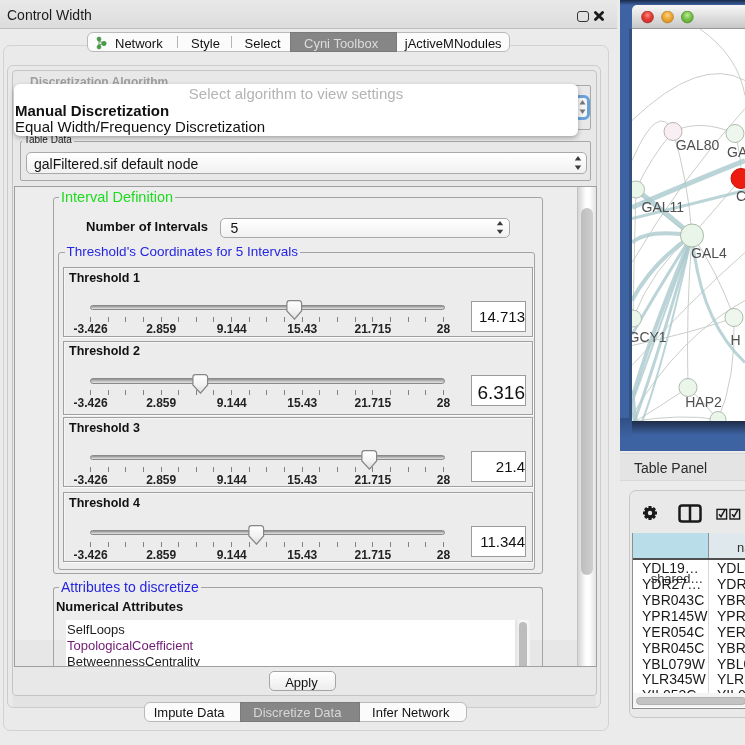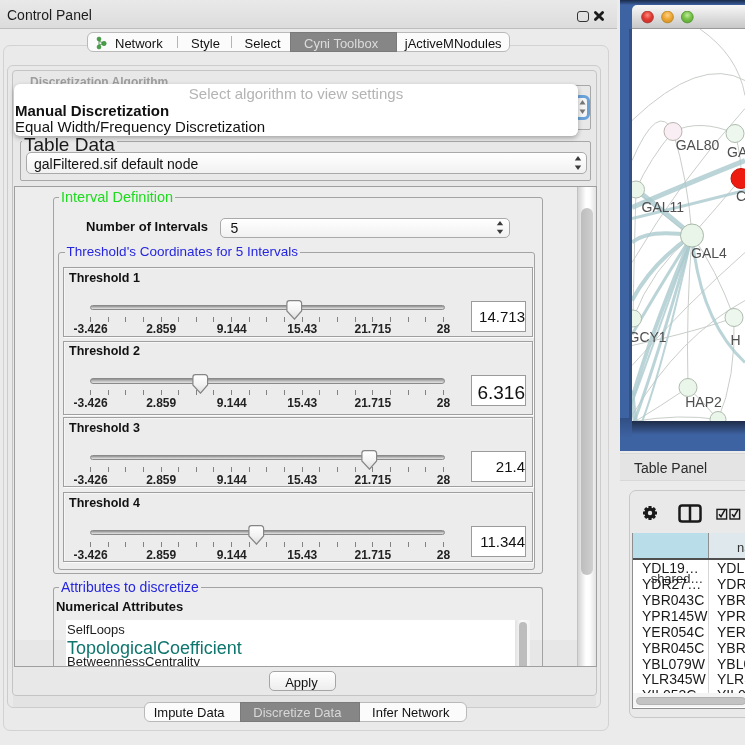--- a/index.html
+++ b/index.html
@@ -7,21 +7,21 @@
         font-family:"Liberation Sans",sans-serif;overflow:hidden;}
   .a{position:absolute;}
   .lbl{position:absolute;white-space:nowrap;}
 </style>
 </head>
 <body>
 <div id="root">
 
 <div class="a" style="left:0;top:0;width:617px;height:745px;background:#ebebeb;"></div>
 <div class="a" style="left:0;top:0;width:617px;height:29px;background:linear-gradient(#e9e9e9,#dcdcdc);border-bottom:1px solid #bdbdbd;box-sizing:border-box;"></div>
-<div class="lbl" style="left:7px;top:6.7px;font-size:14px;color:#1c1c1c;">Control Panel</div>
+<div class="lbl" style="left:7px;top:6.7px;font-size:14px;color:#1c1c1c;">Control Width</div>
 <div class="a" style="left:577px;top:11px;width:10px;height:9px;border:1.5px solid #333;border-radius:3px;"></div>
 <svg class="a" style="left:593px;top:10px;" width="12" height="12" viewBox="0 0 12 12">
   <path d="M2.4 2.4 L9.6 9.6 M9.6 2.4 L2.4 9.6" stroke="#1a1a1a" stroke-width="2.8" stroke-linecap="round"></path>
     </svg>
 <div class="a" style="left:3px;top:45px;width:606px;height:686px;background:#eaeaea;border:1px solid #d2d2d2;border-radius:7px;box-sizing:border-box;"></div>
 <div class="a" style="left:7px;top:65px;width:594px;height:643px;background:#e9e9e9;border:1px solid #cccccc;border-radius:6px;box-sizing:border-box;"></div>
 <div class="a" style="left:12px;top:70px;width:585px;height:626px;background:#e8e8e8;border:1px solid #c4c4c4;border-radius:4px;box-sizing:border-box;"></div>
 <div class="a" style="left:87px;top:32px;width:423px;height:20px;background:#fbfbfb;border:1px solid #b9b9b9;border-radius:6px;box-sizing:border-box;"></div>
 <div class="a" style="left:289.7px;top:32px;width:107.3px;height:20px;background:#868686;border:1px solid #7a7a7a;box-sizing:border-box;"></div>
 <div class="a" style="left:176.5px;top:36px;width:1px;height:12px;background:#b5b5b5;"></div>
@@ -38,21 +38,21 @@
 <div class="lbl" style="left:304px;top:36.4px;font-size:13px;color:#dcdcdc;">Cyni Toolbox</div>
 <div class="lbl" style="left:404.8px;top:36.4px;font-size:13px;color:#111;">jActiveMNodules</div>
 <div class="a" style="left:20px;top:85px;width:571px;height:45px;border:1px solid #a8a8a8;border-radius:2px;box-sizing:border-box;"></div>
 <div class="lbl" style="left:28px;top:75.2px;font-size:12px;font-weight:bold;color:#9d9d9d;background:#e8e8e8;padding:0 2px;">Discretization Algorithm</div>
 <div class="a" style="left:573px;top:95px;width:17px;height:25px;background:#f5f5f5;border:3px solid #69a2d9;border-radius:6px;box-sizing:border-box;"></div>
 <svg class="a" style="left:578.5px;top:100px;" width="7" height="14" viewBox="0 0 7 14">
   <path d="M3.5 0 L6.5 4.5 L0.5 4.5 Z" fill="#777"></path>
       <path d="M3.5 14 L6.5 9.5 L0.5 9.5 Z" fill="#777"></path>
     </svg>
 <div class="a" style="left:20px;top:141px;width:571px;height:40px;border:1px solid #a8a8a8;border-radius:2px;box-sizing:border-box;"></div>
-<div class="lbl" style="left:22px;top:133.7px;font-size:19px;color:#1a1a1a;background:#e8e8e8;padding:0 2px;">Table Data</div>
+<div class="lbl" style="left:22px;top:133.7px;font-size:10px;color:#1a1a1a;background:#e8e8e8;padding:0 2px;">Table Data</div>
 <div class="a" style="left:25.5px;top:152px;width:561px;height:22px;background:linear-gradient(#ffffff,#f1f1f1);border:1px solid #a9a9a9;border-radius:5px;box-sizing:border-box;"></div>
 <div class="lbl" style="left:34px;top:155.5px;font-size:14px;color:#111;">galFiltered.sif default node</div>
 <svg class="a" style="left:574px;top:156px;" width="8" height="14" viewBox="0 0 8 14">
   <path d="M4 0 L7.2 4.5 L0.8 4.5 Z" fill="#3a3a3a"></path>
       <path d="M4 14 L7.2 9.5 L0.8 9.5 Z" fill="#3a3a3a"></path>
     </svg>
 <div class="a" style="left:14px;top:186px;width:583px;height:480.5px;background:#ededed;border:1px solid #9f9f9f;box-sizing:border-box;"></div>
 <div class="a" style="left:15px;top:640px;width:562px;height:25.5px;background:#e7e7e7;"></div>
 <div class="a" style="left:577px;top:187px;width:19px;height:478.5px;background:linear-gradient(90deg,#d4d4d4,#ffffff 45%,#fdfdfd 65%,#e2e2e2);border-left:1px solid #c2c2c2;box-sizing:border-box;"></div>
 <div class="a" style="left:580.5px;top:208px;width:12px;height:367px;background:linear-gradient(90deg,#bdbdbd,#cfcfcf);border-radius:6px;"></div>
@@ -153,21 +153,21 @@
       </defs>
       <path d="M4 0.7 h9 a2.6 2.6 0 0 1 2.6 2.6 v7.7 L8.5 19.2 L0.9 11 V3.3 a2.6 2.6 0 0 1 2.6 -2.6 z" fill="url(#g492)" stroke="#858585" stroke-width="1.2"></path>
     </svg>
 <div class="a" style="left:471px;top:526.3px;width:55px;height:31px;background:#fff;border:1px solid #9b9b9b;box-sizing:border-box;"></div>
 <div class="lbl" style="left:472px;top:533.3px;width:53px;text-align:right;font-size:15px;color:#111;">11.344</div>
 <div class="a" style="left:53px;top:587px;width:490px;height:79px;border:1px solid #a3a3a3;border-bottom:none;border-radius:3px 3px 0 0;box-sizing:border-box;"></div>
 <div class="lbl" style="left:59px;top:579.2px;font-size:14px;color:#2525e0;background:#ededed;padding:0 2px;">Attributes to discretize</div>
 <div class="lbl" style="left:55.9px;top:599.4px;font-size:13px;font-weight:bold;color:#111;">Numerical Attributes</div>
 <div class="a" style="left:65.6px;top:619.5px;width:449.4px;height:46px;background:#ffffff;"></div>
 <div class="lbl" style="left:67px;top:621.6px;font-size:13px;color:#1e1e1e;">SelfLoops</div>
-<div class="lbl" style="left:67px;top:637.7px;font-size:18px;color:#0f766e;">TopologicalCoefficient</div>
+<div class="lbl" style="left:67px;top:637.7px;font-size:13px;color:#701a75;">TopologicalCoefficient</div>
 <div class="lbl" style="left:67px;top:653.8px;font-size:13px;color:#1e1e1e;">BetweennessCentrality</div>
 <div class="a" style="left:65.6px;top:665.5px;width:450px;height:1px;background:#9f9f9f;"></div>
 <div class="a" style="left:65.6px;top:666.5px;width:450px;height:5px;background:#e9e9e9;"></div>
 <div class="a" style="left:515px;top:619.5px;width:15px;height:46px;background:linear-gradient(90deg,#e2e2e2,#fbfbfb 45%,#f2f2f2);"></div>
 <div class="a" style="left:518.7px;top:622px;width:8.5px;height:43.5px;background:#bdbdbd;border-radius:5px 5px 0 0;"></div>
 <div class="a" style="left:13px;top:696px;width:583px;height:11px;background:#e3e3e3;"></div>
 <div class="a" style="left:269px;top:671px;width:67px;height:20px;background:linear-gradient(#ffffff,#ededed);border:1px solid #a5a5a5;border-radius:5px;box-sizing:border-box;"></div>
 <div class="lbl" style="left:285.2px;top:674.5px;font-size:13px;color:#111;">Apply</div>
 <div class="a" style="left:144px;top:702px;width:323px;height:20px;background:#fbfbfb;border:1px solid #b9b9b9;border-radius:6px;box-sizing:border-box;"></div>
 <div class="a" style="left:240px;top:702px;width:120px;height:20px;background:#868686;border:1px solid #7a7a7a;box-sizing:border-box;"></div>

